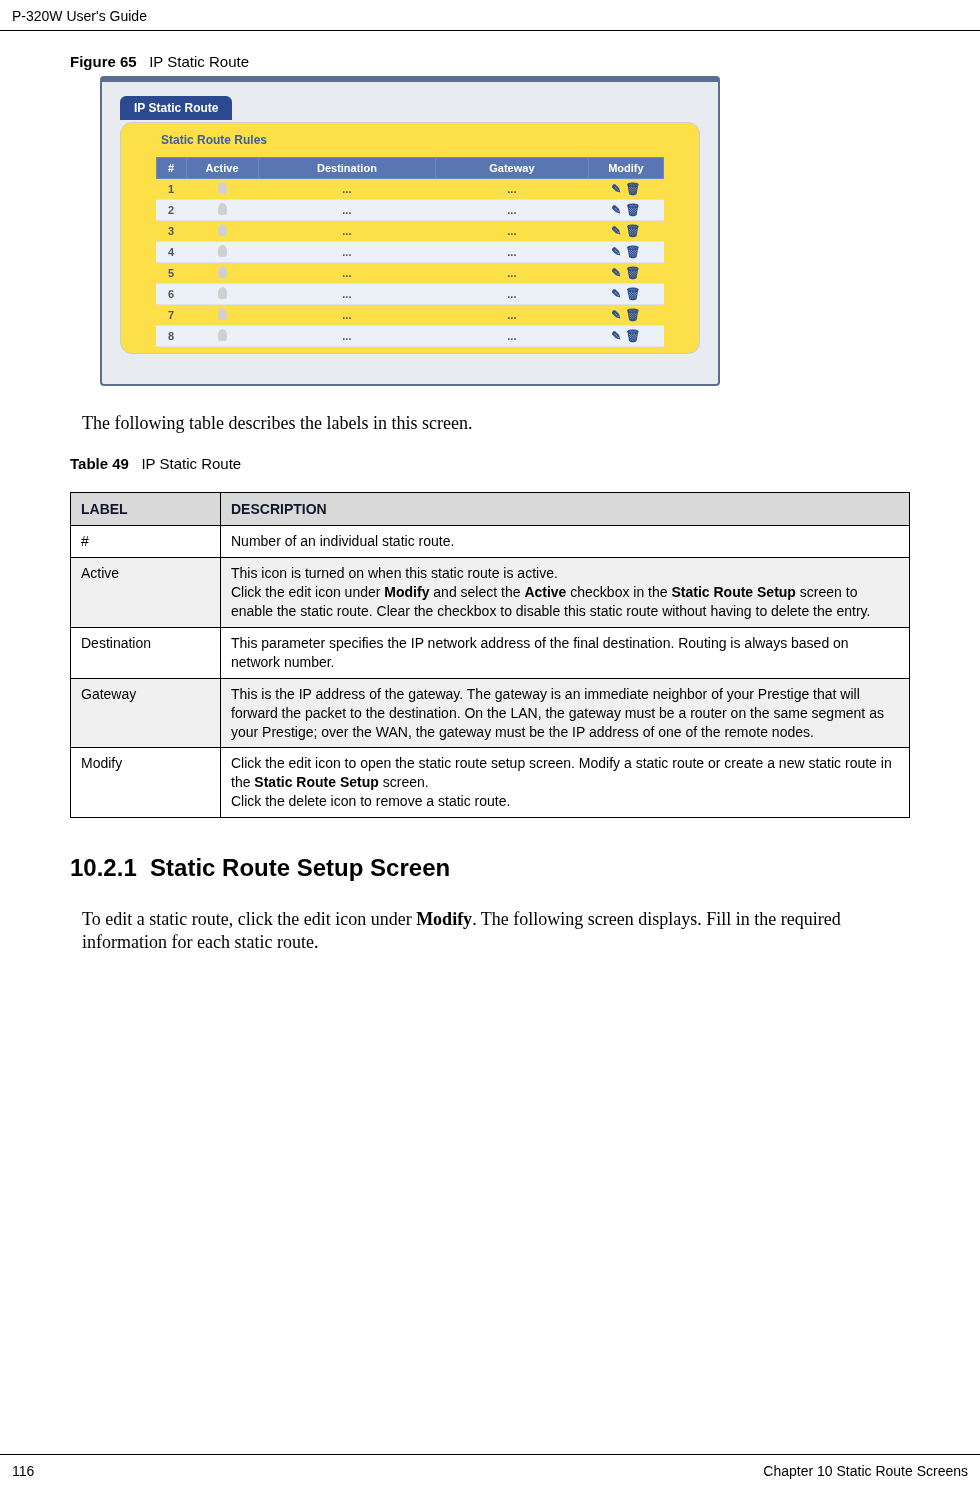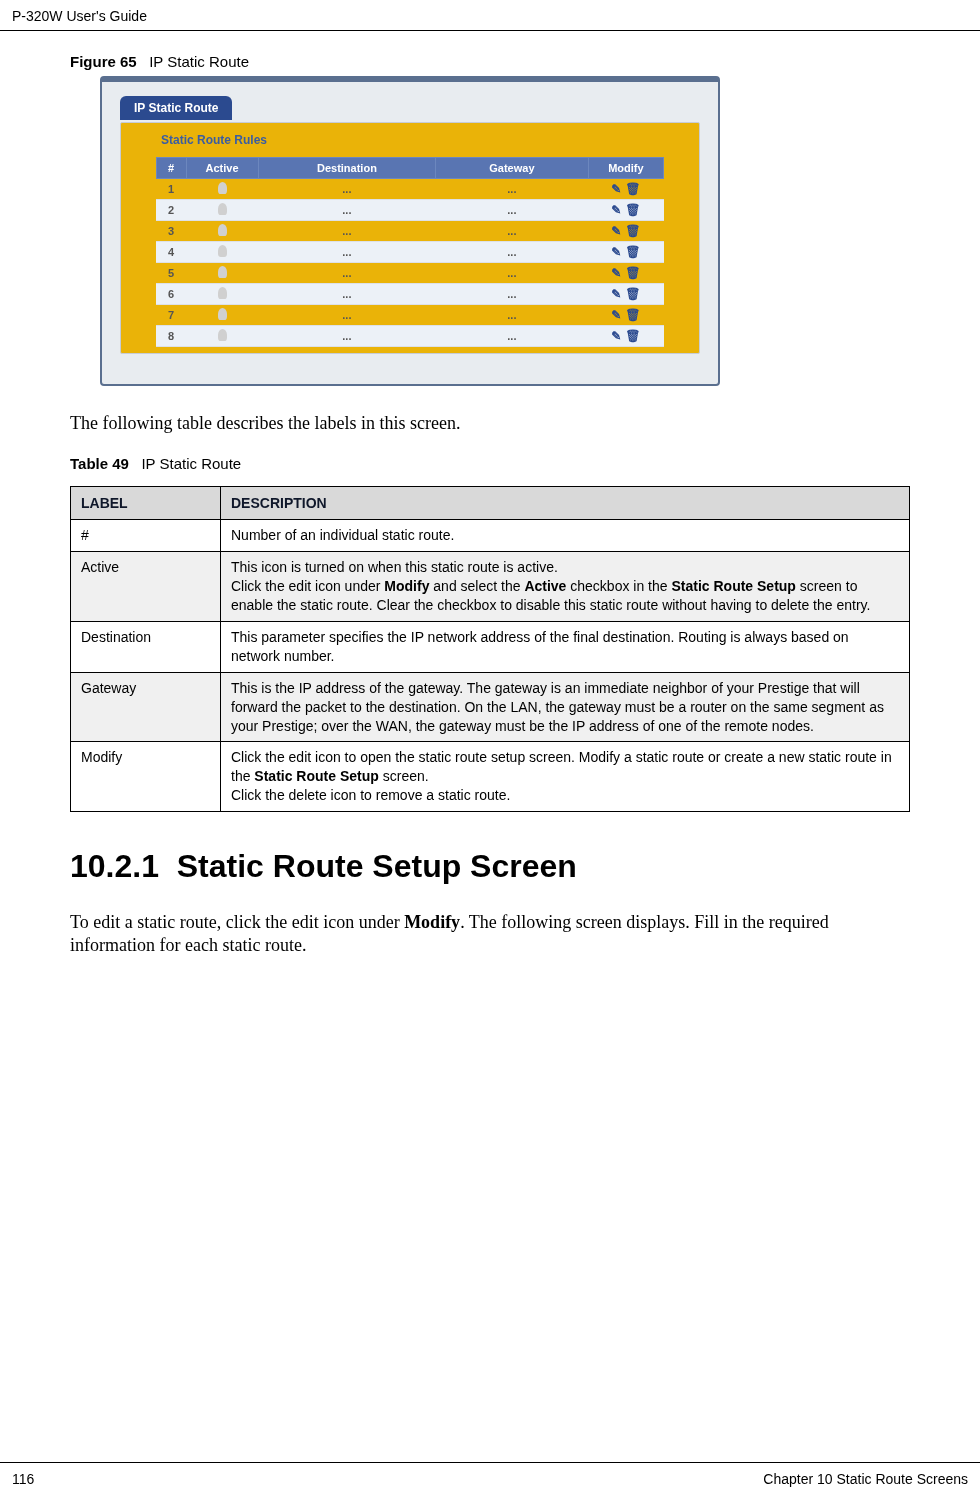--- a/index.html
+++ b/index.html
@@ -40,23 +40,23 @@
     display: inline-block;
     background: #2b4a8f;
     color: #fff;
     font-weight: bold;
     font-size: 12px;
     padding: 5px 14px;
     border-radius: 6px 6px 0 0;
     margin-bottom: 2px;
   }
   .panel {
-    background: #eab308;
+    background: #fde047;
     border: 1px solid #c7ccd6;
-    border-radius: 2px;
+    border-radius: 12px;
     padding-bottom: 6px;
   }
   .panel-title {
     color: #3a5da3;
     font-size: 12px;
     font-weight: bold;
     padding: 10px 8px 10px 40px;
   }
   .static-table {
     width: 88%;
@@ -88,26 +88,26 @@
   }
   .icon-edit, .icon-delete {
     display: inline-block;
     font-size: 12px;
     color: #2b4a8f;
     margin: 0 2px;
   }
   .body-text {
     font-family: "Times New Roman", Times, serif;
     font-size: 18px;
-    margin: 26px 0 20px 0;
+    margin: 26px 0 20px 12px;
     line-height: 1.3;
   }
   .table-caption {
     font-size: 15px;
-    margin-bottom: 14px;
+    margin-bottom: 20px;
   }
   .desc-table {
     width: 100%;
     border-collapse: collapse;
     font-size: 14px;
   }
   .desc-table th {
     background: #d9d9d9;
     color: #0f172a;
     text-align: left;
@@ -117,27 +117,27 @@
   }
   .desc-table td {
     border: 1px solid #000;
     padding: 6px 10px;
     vertical-align: top;
     line-height: 1.35;
   }
   .desc-table tr.shade td { background: #f0f0f0; }
   .label-col { width: 150px; }
   h2.section-heading {
-    font-size: 32px;
+    font-size: 24px;
     font-weight: bold;
     margin: 36px 0 18px 0;
   }
   .footer-bar {
     position: absolute;
-    bottom: 8px;
+    bottom: 16px;
     left: 0; right: 0;
     display: flex;
     justify-content: space-between;
     padding: 8px 12px;
     font-size: 14px;
     border-top: 1px solid #000;
   }
 </style>
 </head>
 <body>

